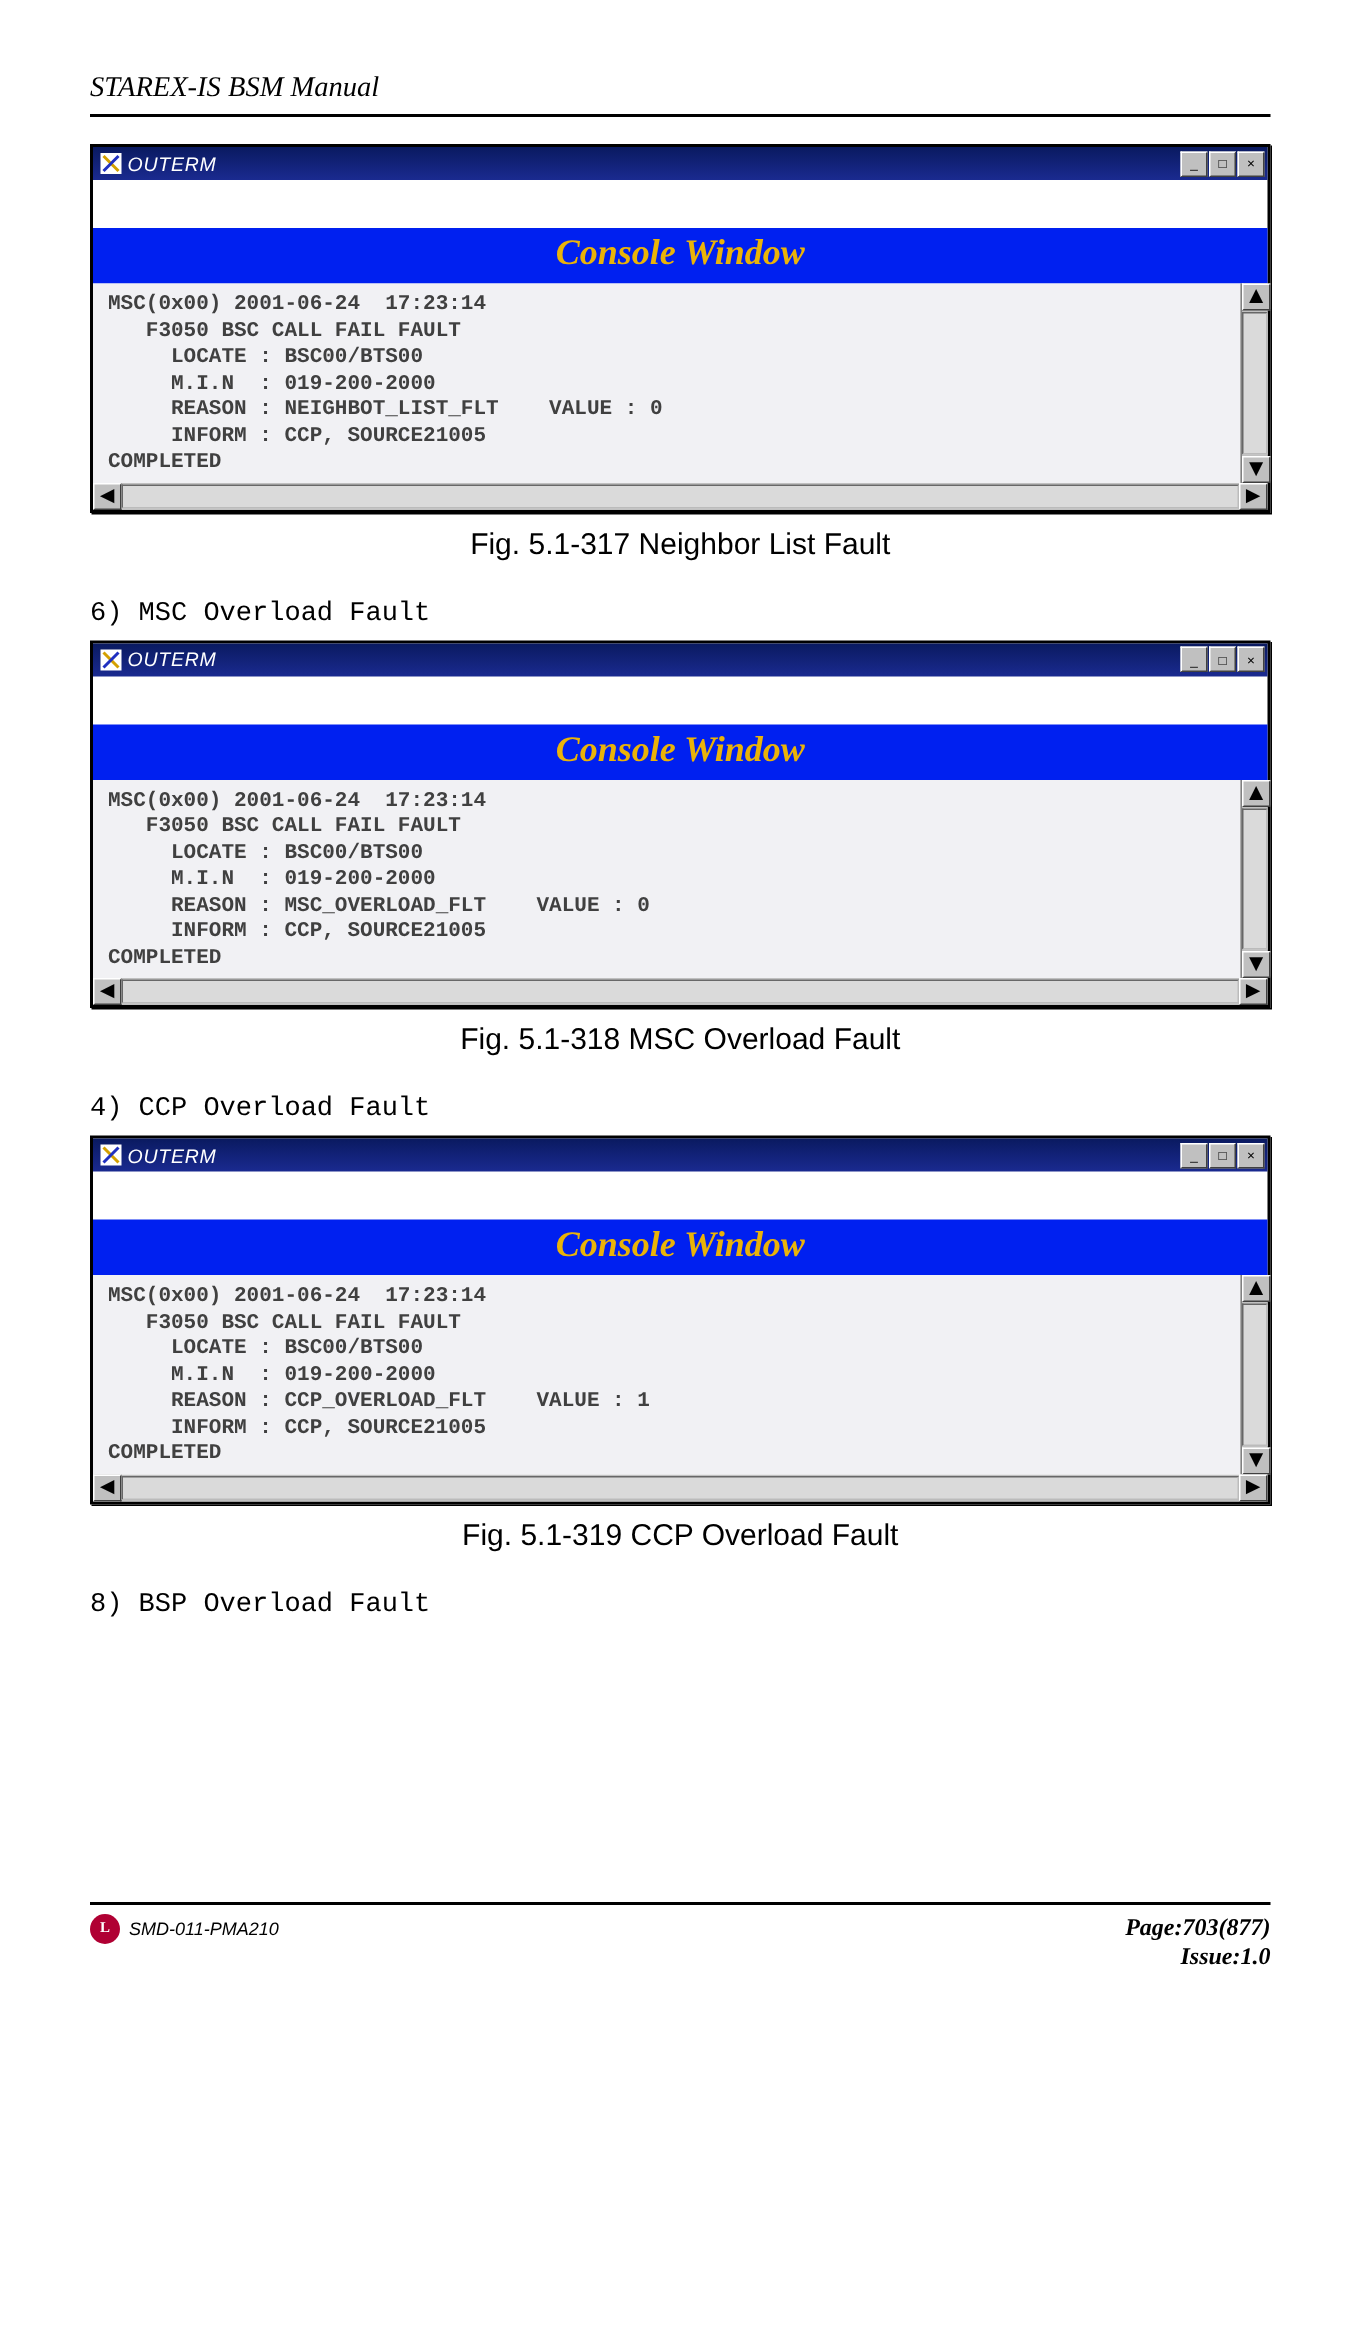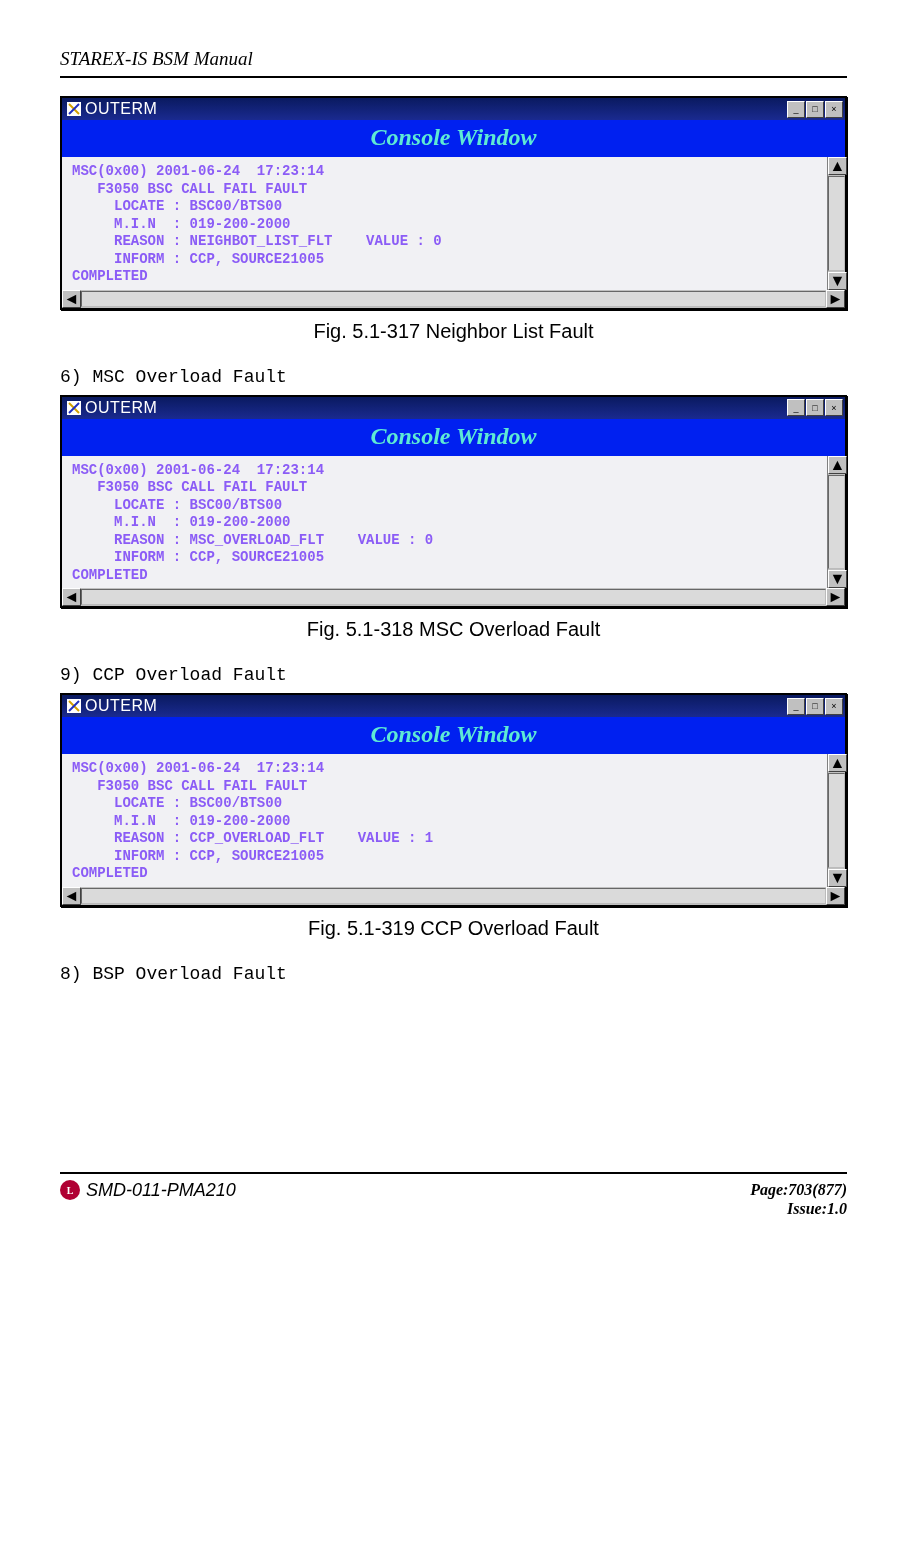--- a/index.html
+++ b/index.html
@@ -33,46 +33,47 @@
     .titlebar {
       display:flex;
       align-items:center;
       justify-content:space-between;
       height:22px;
       background: linear-gradient(#0a1a60,#1a2a90);
       padding: 0 2px;
     }
     .titlebar-left { display:flex; align-items:center; gap:4px; padding-left:3px;}
     .titlebar-title {
-      color:#fff; font-family: Arial, sans-serif; font-size:16px; letter-spacing:0.5px;
+      color:#fff; font-family: Arial, sans-serif; font-size:13px; letter-spacing:0.5px;font-style:italic;
     }
     .x-icon {
       width:14px;height:14px;background:#fff;display:flex;align-items:center;justify-content:center;
     }
     .x-icon svg { display:block; }
     .win-buttons { display:flex; }
     .win-btn {
       width:16px;height:15px;background:#c0c0c0;
       border:1px solid #fff; border-right-color:#404040;border-bottom-color:#404040;
       display:flex;align-items:center;justify-content:center;
       margin-left:1px; font-family: Arial; font-size:9px;
     }
     .console-banner {
       background:#0020f0;
-      color:#5eead4;
+      color:#eab308;
       font-family: Georgia, serif;
       font-style: italic;
       font-weight: bold;
       font-size: 24px;
       text-align:center;
       padding:4px 0 6px 0;
+      margin-top:32px;
     }
     .console-body {
       background:#f1f1f4;
-      color:#8b5cf6;
+      color:#404040;
       font-family: "Courier New", monospace;
       font-weight: bold;
       font-size: 14px;
       padding: 6px 10px 4px 10px;
       white-space: pre;
       line-height: 1.25;
     }
     .scrollbar-h {
       display:flex; height:18px;
       background:#c0c0c0;
@@ -98,21 +99,21 @@
     .footer {
       display:flex;justify-content:space-between;align-items:flex-start;
       padding-top:6px;
     }
     .footer-left { display:flex; align-items:center; gap:6px; }
     .lg-logo {
       width:20px;height:20px;border-radius:50%;background:#b00033;
       display:inline-flex;align-items:center;justify-content:center;
       color:#fff; font-size:10px; font-weight:bold;
     }
-    .doc-id { font-family: Arial, sans-serif; font-style:italic; font-size:18px; }
+    .doc-id { font-family: Arial, sans-serif; font-style:italic; font-size:12px; }
     .footer-right {
       text-align:right; font-style:italic; font-weight:bold; font-size:16px; line-height:1.2;
     }
     .scrollbar-v {
       width:17px; background:#c0c0c0; border-left:1px solid #808080;
       display:flex;flex-direction:column;
     }
     .term-row { display:flex; }
     .term-row > .left { flex:1; }
   </style>
@@ -232,21 +233,21 @@
           <span>◄</span>
         </div>
       <div class="sb-track"></div>
       <div class="sb-btn">
           <span>►</span>
         </div>
     </div>
   </div>
   <div class="caption">Fig.    5.1-318 MSC Overload Fault</div>
 
-  <div class="body-text">9)   CCP Overload Fault</div>
+  <div class="body-text">4)   CCP Overload Fault</div>
 
   <div class="terminal-window">
     <div class="titlebar">
       <div class="titlebar-left">
         <span class="x-icon">
           <svg width="12" height="12">
               <line x1="1" y1="1" x2="11" y2="11" stroke="#d4a000" stroke-width="2"></line>
               <line x1="11" y1="1" x2="1" y2="11" stroke="#2030c0" stroke-width="2"></line>
             </svg>
         </span>

